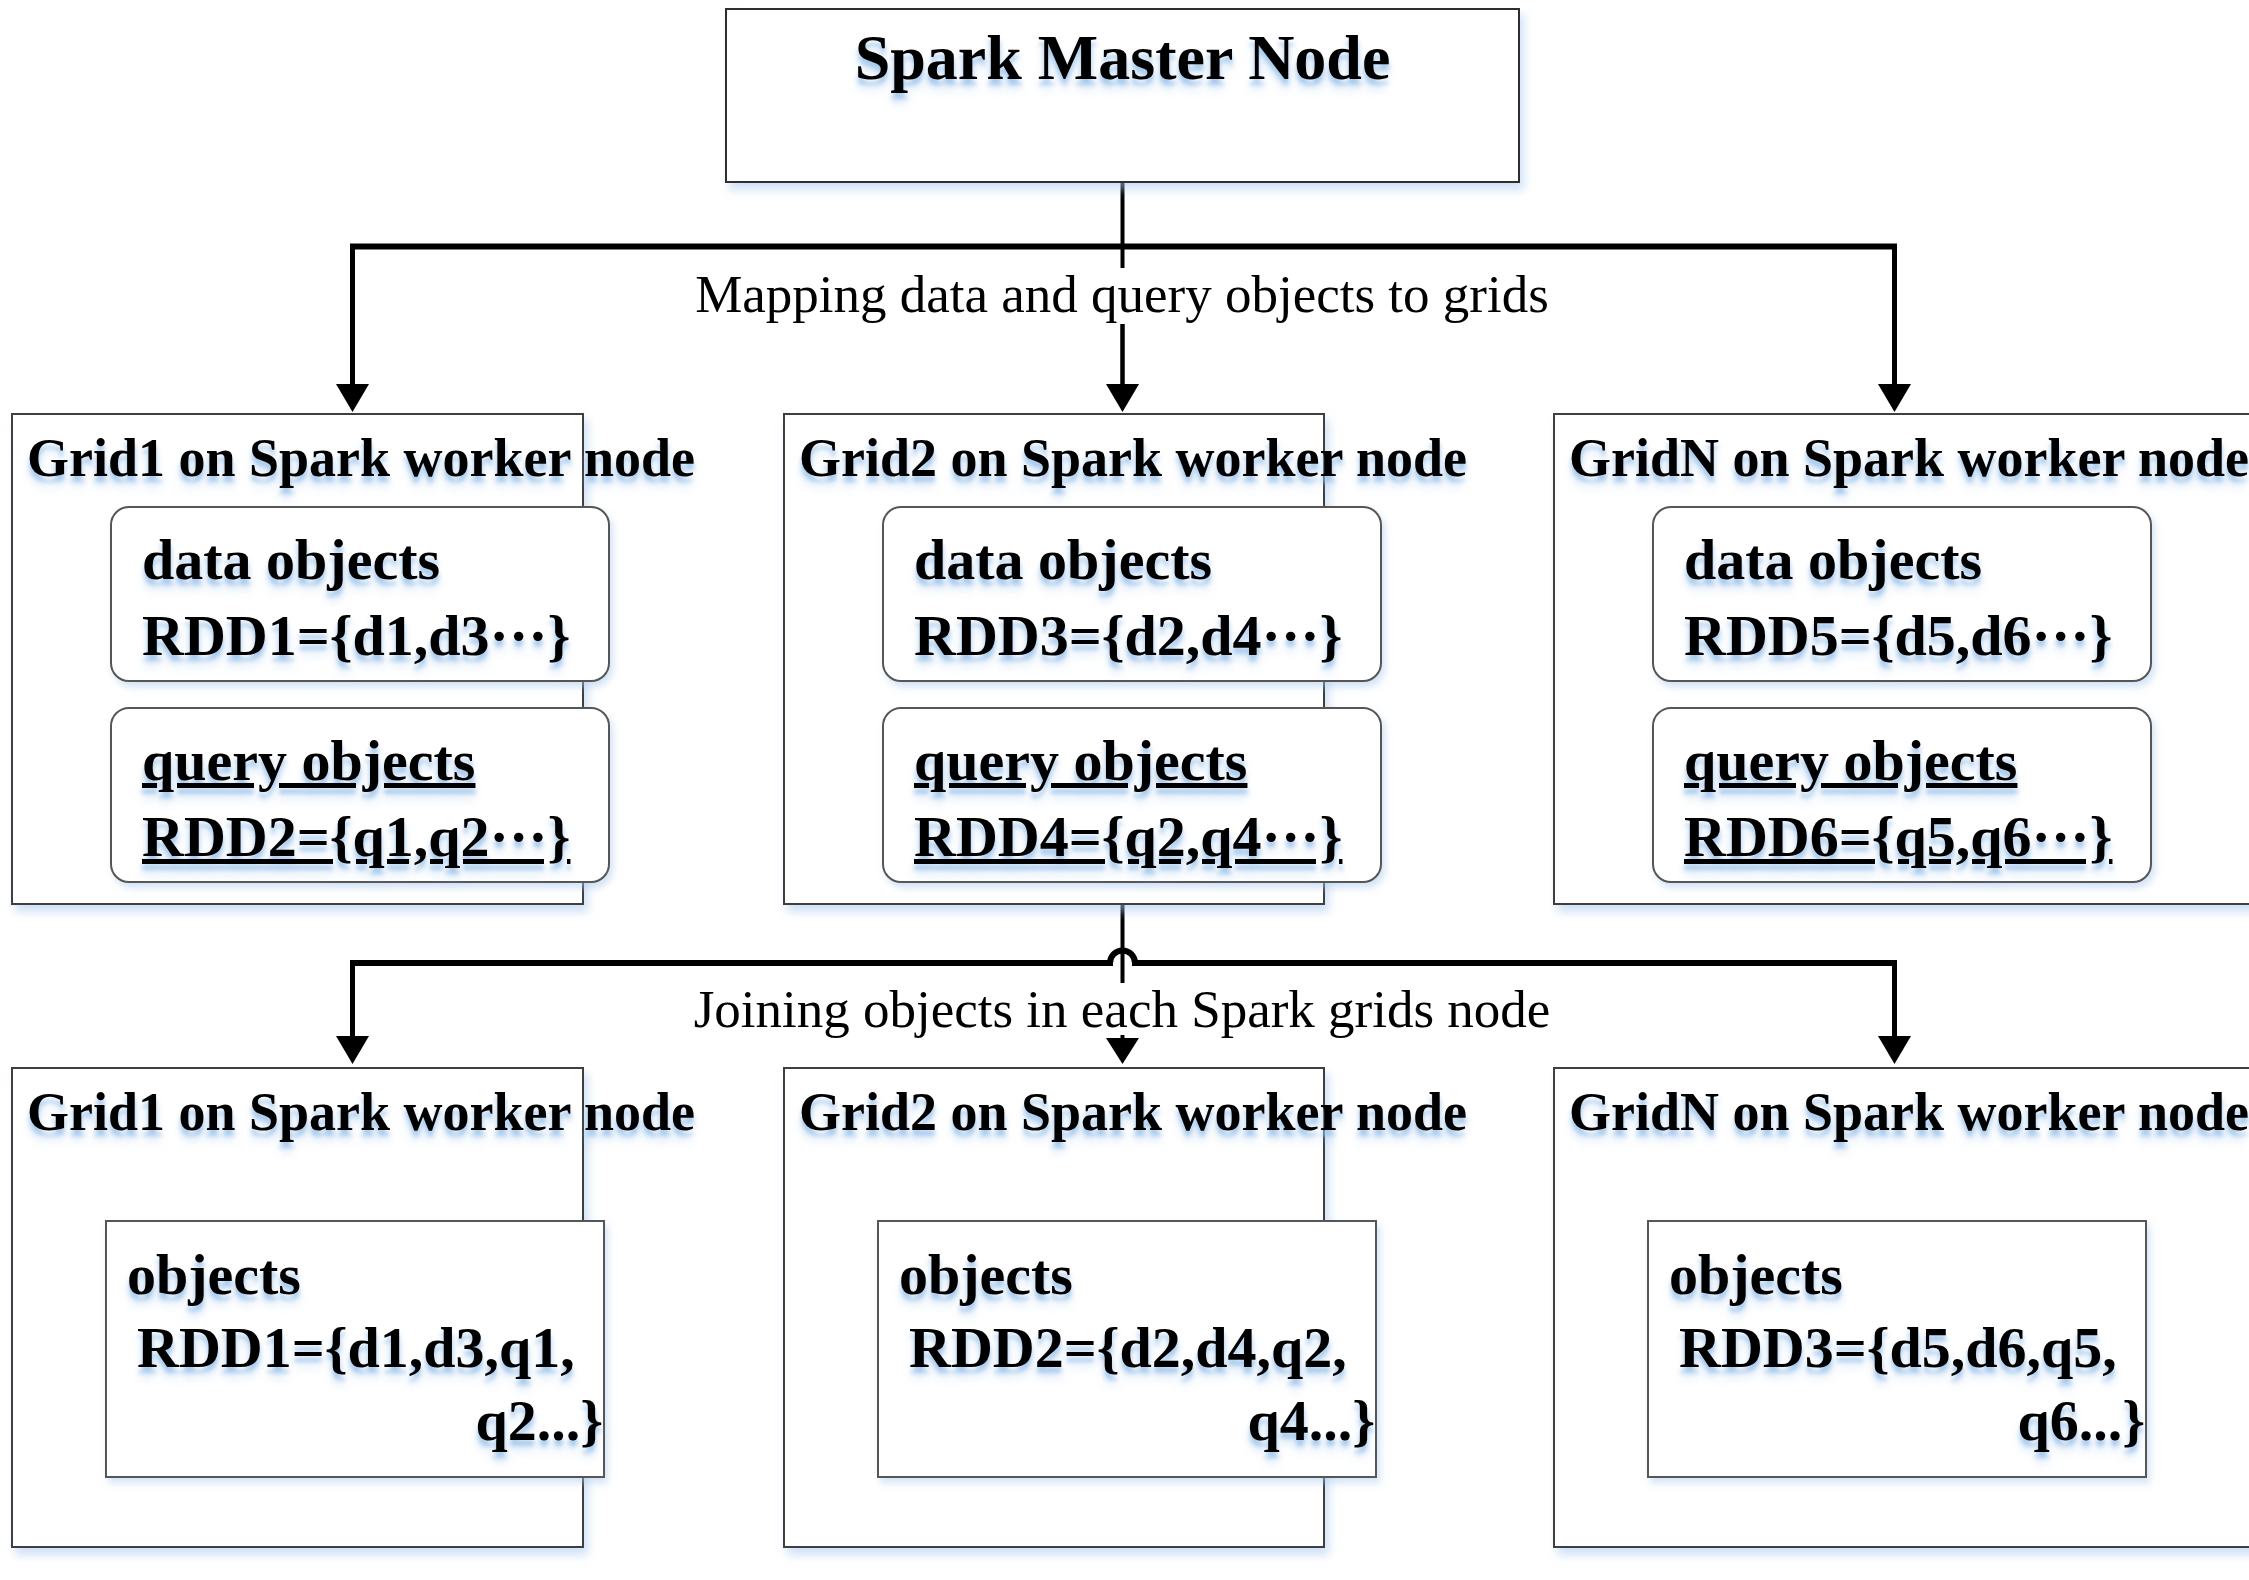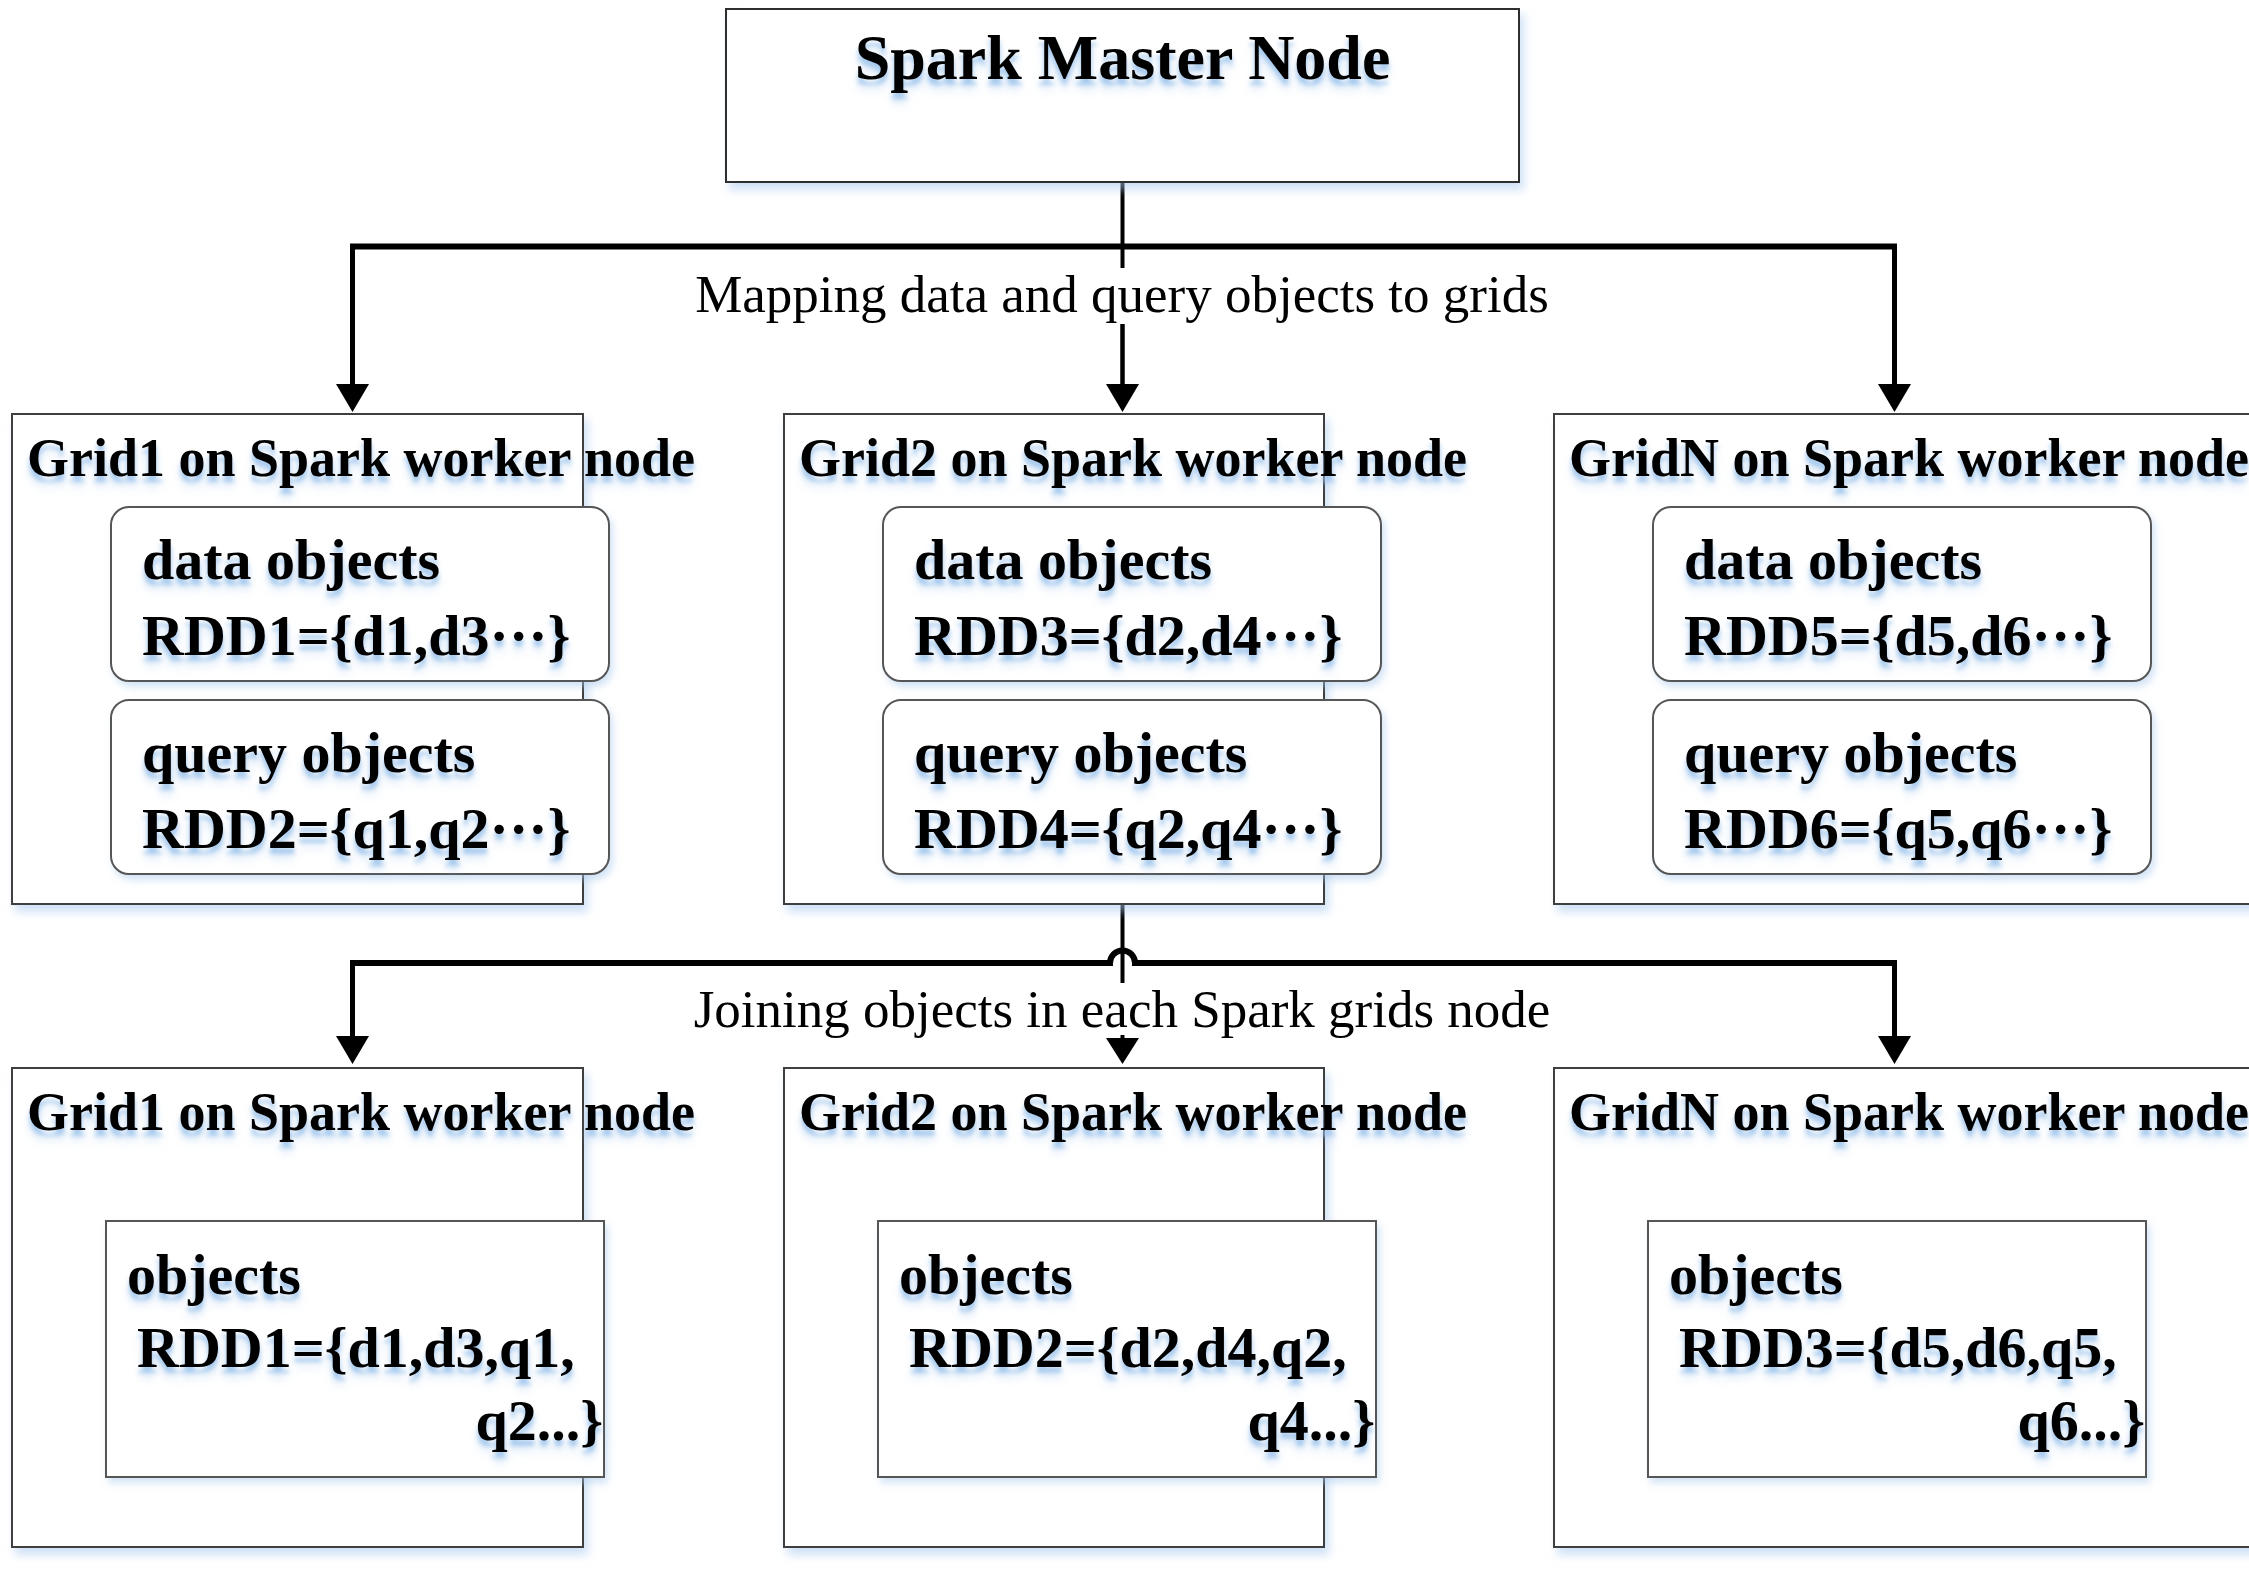--- a/index.html
+++ b/index.html
@@ -41,21 +41,21 @@
     position:absolute; background:#ffffff; box-sizing:border-box;
     border:2px solid #565656;
     box-shadow:3px 5px 7px rgba(167,201,238,0.5);
     font-size:58px; font-weight:bold;
     text-shadow:0 6px 4px rgba(157,196,236,0.85), 0 11px 10px rgba(157,196,236,0.35);
   }
   .inner-box .ln { white-space:nowrap; }
 
   .pair-box { left:97px; width:500px; height:176px; padding:14px 0 0 30px; line-height:76px;border-radius:19px; }
   .data-box  { top:91px;  }
-  .query-box { top:284px; }
+  .query-box { top:292px;text-decoration:underline; }
 
   .objects-box { left:92px; top:151px; width:500px; height:258px; padding:16px 0 0 0; line-height:73px; }
   .objects-box .ln1 { padding-left:20px; }
   .objects-box .ln2 { padding-left:30px; }
   .objects-box .ln3 { text-align:right; }
 
   .edge-label {
     position:absolute; left:1122px; transform:translateX(-50%);
     font-size:53px; line-height:52px; font-weight:normal; white-space:nowrap;
     background:#ffffff; padding:0 10px;

